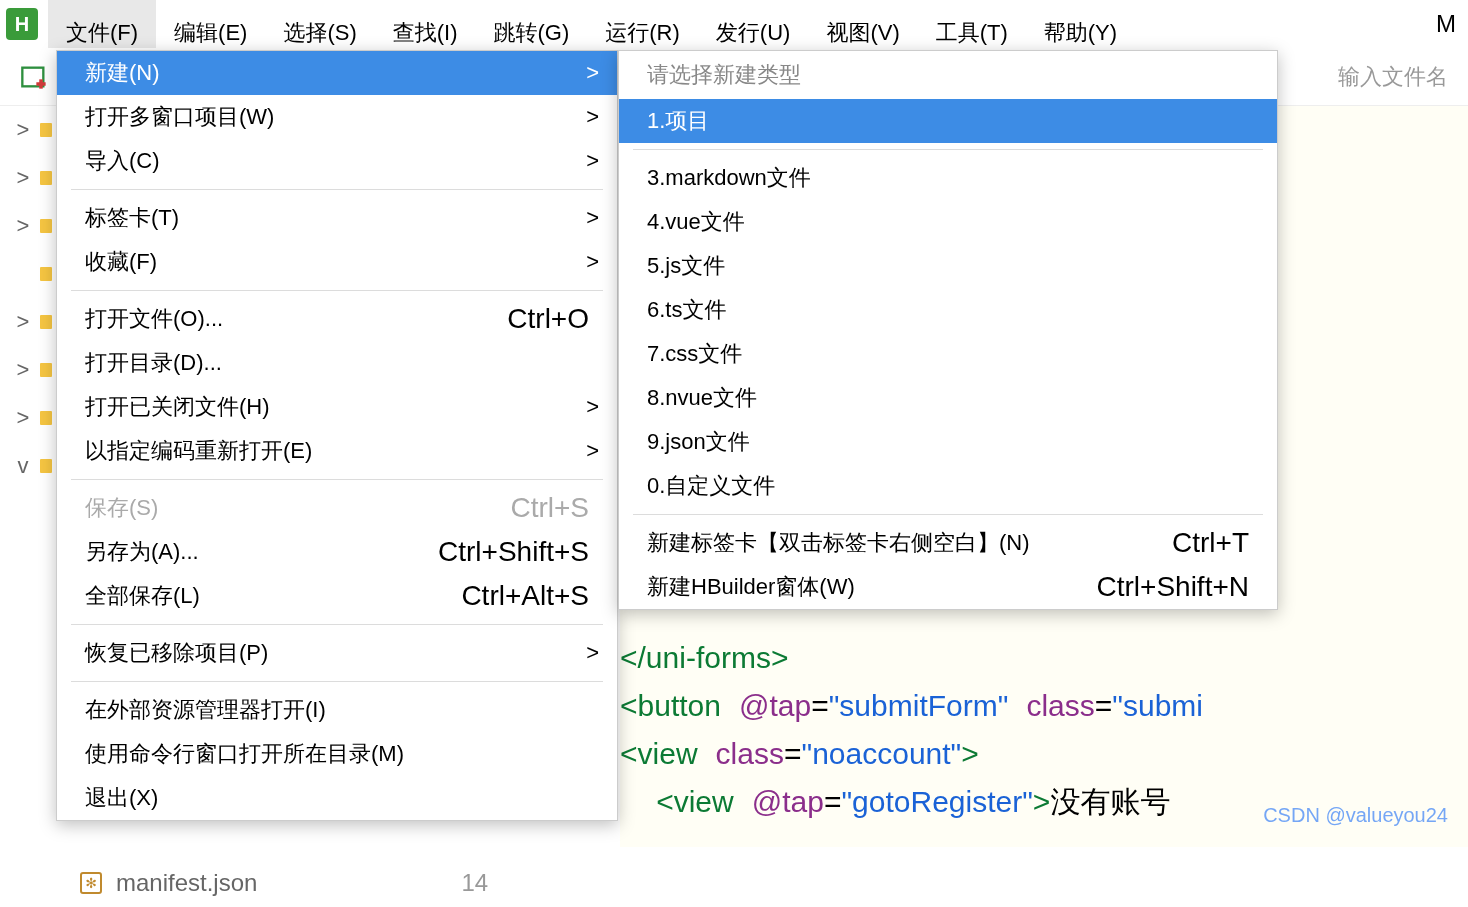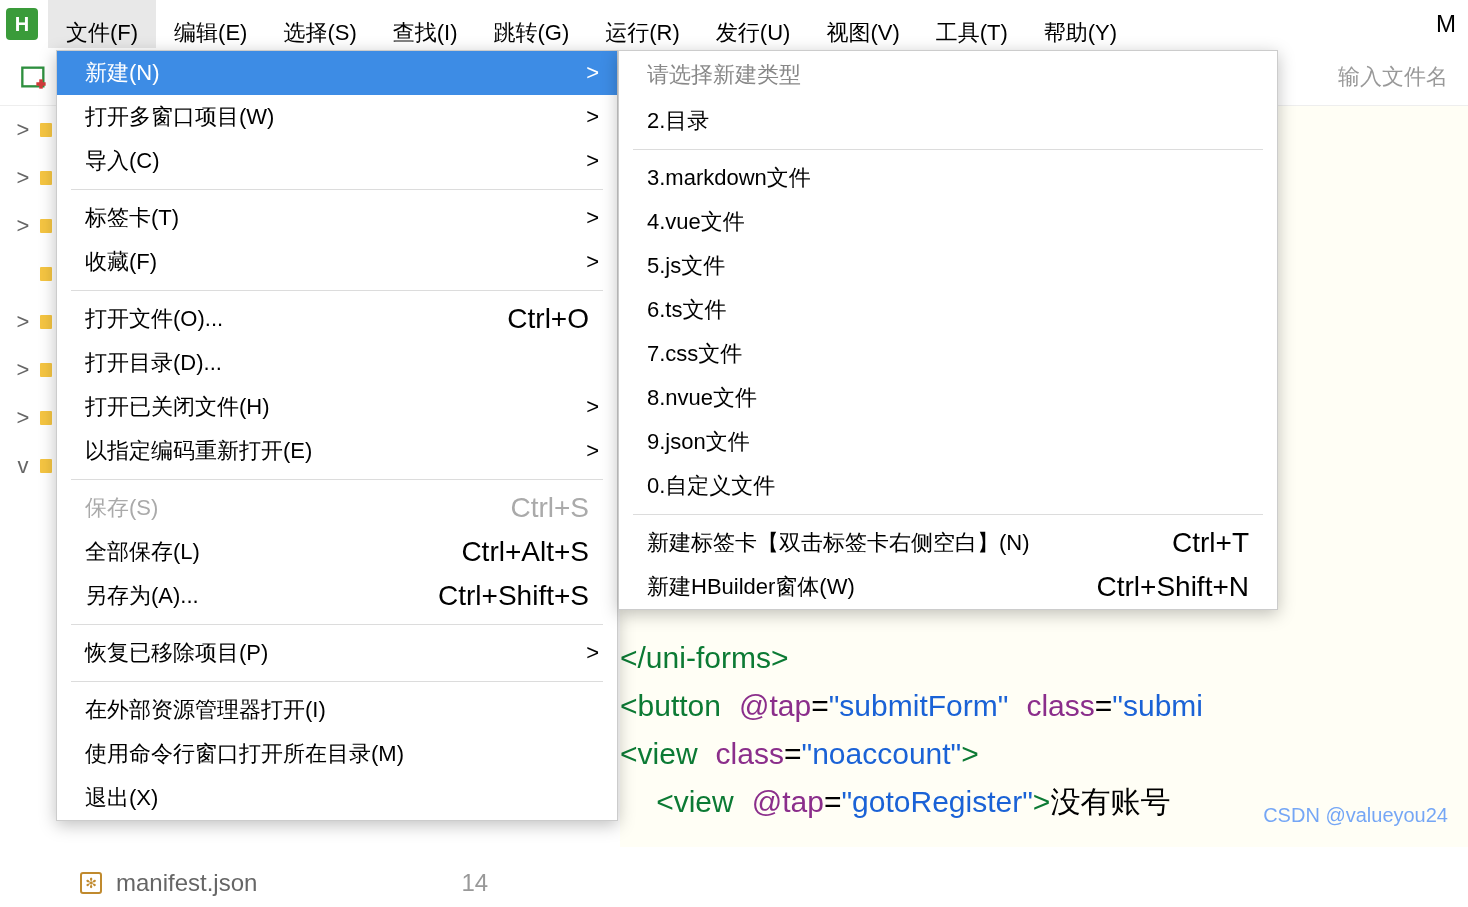--- a/index.html
+++ b/index.html
@@ -160,47 +160,47 @@
     <div class="menu-row">
       <span class="label">以指定编码重新打开(E)</span>
       <span class="chevron">&gt;</span>
     </div>
     <div class="menu-sep"></div>
     <div class="menu-row disabled">
       <span class="label">保存(S)</span>
       <span class="shortcut">Ctrl+S</span>
     </div>
     <div class="menu-row">
+      <span class="label">另存为(A)...</span>
+      <span class="shortcut">Ctrl+Shift+S</span>
+    </div>
+    <div class="menu-row">
       <span class="label">全部保存(L)</span>
       <span class="shortcut">Ctrl+Alt+S</span>
-    </div>
-    <div class="menu-row">
-      <span class="label">另存为(A)...</span>
-      <span class="shortcut">Ctrl+Shift+S</span>
     </div>
     <div class="menu-sep"></div>
     <div class="menu-row">
       <span class="label">恢复已移除项目(P)</span>
       <span class="chevron">&gt;</span>
     </div>
     <div class="menu-sep"></div>
     <div class="menu-row">
       <span class="label">在外部资源管理器打开(I)</span>
     </div>
     <div class="menu-row">
       <span class="label">使用命令行窗口打开所在目录(M)</span>
     </div>
     <div class="menu-row">
       <span class="label">退出(X)</span>
     </div>
   </div>
 <div class="dropdown new-menu" id="new-menu">
     <div class="menu-title">请选择新建类型</div>
-    <div class="menu-row">
-      <span class="label">2.目录</span>
+    <div class="menu-row highlighted">
+      <span class="label">1.项目</span>
     </div>
     <div class="menu-sep"></div>
     <div class="menu-row">
       <span class="label">3.markdown文件</span>
     </div>
     <div class="menu-row">
       <span class="label">4.vue文件</span>
     </div>
     <div class="menu-row">
       <span class="label">5.js文件</span>

